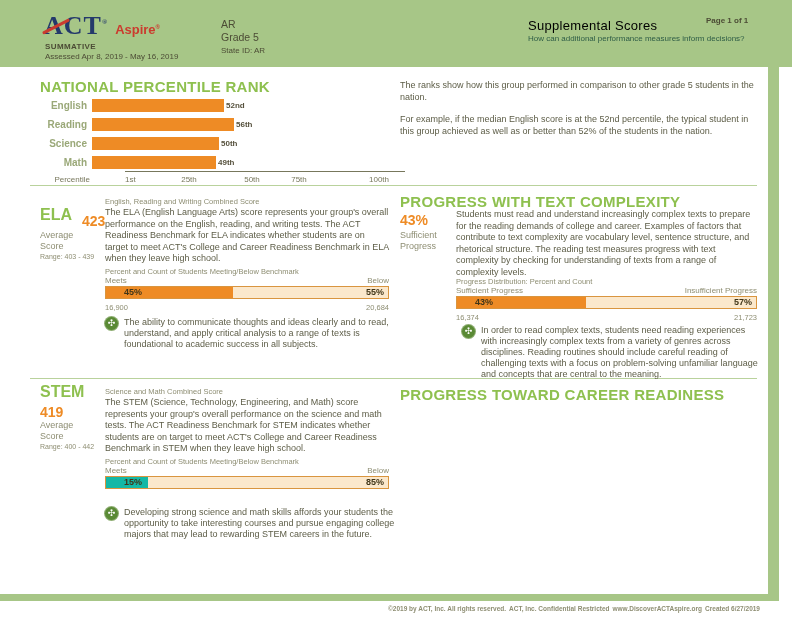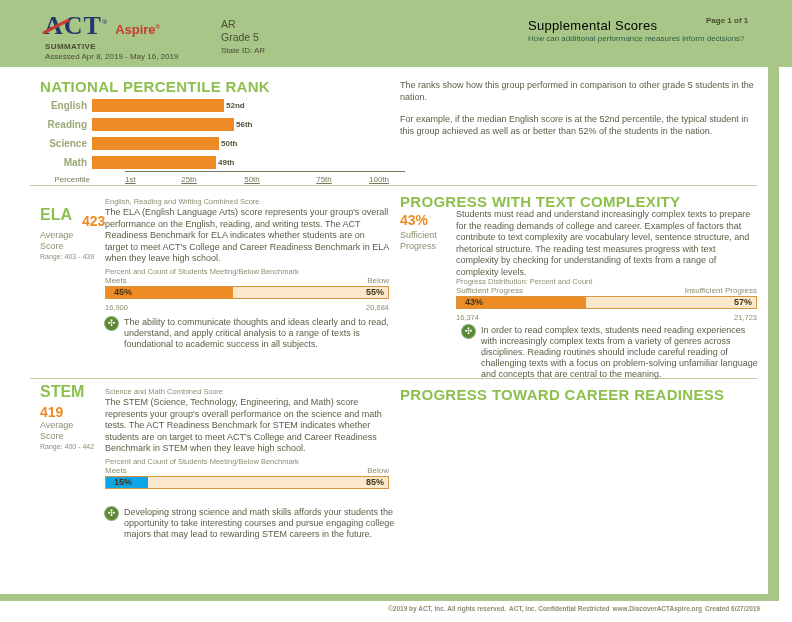--- a/index.html
+++ b/index.html
@@ -46,31 +46,31 @@
 
   
   .npr-chart { position:absolute; left:30px; top:99px; }
   .npr-row { display:flex; align-items:center; height:13px; margin-bottom:6px; }
   .npr-cat { width:62px; text-align:right; padding-right:5px; font-size:10px; font-weight:bold; color:#9aa878; }
   .npr-track { display:flex; align-items:center; width:300px; }
   .npr-bar { height:13px; background:#ee8b25; }
   .npr-val { margin-left:2px; font-size:8px; font-weight:bold; color:#57523e; white-space:nowrap; }
   .npr-axis { position:absolute; left:95px; top:72px; width:280px; height:1px; background:#77775c; }
   .npr-ticks { position:absolute; left:0; top:76px; height:10px; width:400px; }
-  .npr-tick { position:absolute; font-size:8px; color:#77775c; transform:translateX(-50%);text-decoration:underline; }
+  .npr-tick { position:absolute; font-size:8px; color:#77775c; transform:translateX(-50%); }
   .npr-tick.first { transform:none; }
   .npr-axis-label { position:absolute; left:0; top:76px; width:60px; text-align:right; font-size:8px; color:#77775c; }
   .npr-intro { position:absolute; left:400px; top:80px; width:357px; }
   .npr-intro p + p { margin-top:11px; }
 
   
   .bench-labels { display:flex; justify-content:space-between; font-size:8px; color:#8e8e73; }
   .split-bar { display:flex; height:13px; border:1px solid #d9953f; background:#fbe8cc; }
   .split-bar .seg { height:100%; font-size:9px; font-weight:bold; color:#403518; line-height:11px; overflow:visible; white-space:nowrap; }
-  .split-bar .seg.left  { background:#ee8b25; padding-left:8px; text-align:left; }
+  .split-bar .seg.left  { background:#ee8b25; padding-left:18px; text-align:left; }
   .split-bar .seg.right { background:#fbe8cc; padding-right:4px; text-align:right; }
   .bench-counts { display:flex; justify-content:space-between; font-size:7.5px; color:#8e8e73; margin-top:2px; }
 
   
   .note { position:absolute; display:flex; }
   .note-icon { flex:0 0 13px; width:13px; height:13px; border-radius:50%; background:#5a8a35; box-shadow:0 0 0 1px #8fae73; color:#ffffff; font-size:9px; line-height:13px; text-align:center; margin-right:6px; }
   .note-text { font-size:9px; line-height:11px; color:#5d5d47; }
 
   .abs { position:absolute; }
 
@@ -132,21 +132,21 @@
         <div class="npr-bar" style="width: 124px; background: rgb(238, 139, 37);"></div>
         <span class="npr-val">49th</span>
       </div>
     </div>
     <div class="npr-axis"></div>
     <div class="npr-axis-label">Percentile</div>
     <div class="npr-ticks">
       <span class="npr-tick first" style="left:95px;">1st</span>
       <span class="npr-tick" style="left:159px;">25th</span>
       <span class="npr-tick" style="left:222px;">50th</span>
-      <span class="npr-tick" style="left:294px;">75th</span>
+      <span class="npr-tick" style="left:269px;">75th</span>
       <span class="npr-tick" style="left:349px;">100th</span>
     </div>
   </div>
 
   <div class="npr-intro">
     <p class="body-text">The ranks show how this group performed in comparison to other grade 5 students in the nation.</p>
     <p class="body-text">For example, if the median English score is at the 52nd percentile, the typical student in this group achieved as well as or better than 52% of the students in the nation.</p>
   </div>
 
   <div class="score-name" style="top:206px;">ELA</div>
@@ -202,21 +202,21 @@
   <div class="score-range" style="top:443px;">Range: 400 - 442</div>
 
   <div class="abs small-cap" style="left:105px; top:387px;">Science and Math Combined Score</div>
   <div class="abs body-text" style="left:105px; top:397px; width:284px;">The STEM (Science, Technology, Engineering, and Math) score represents your group's overall performance on the science and math tests. The ACT Readiness Benchmark for STEM indicates whether students are on target to meet ACT's College and Career Readiness Benchmark in STEM when they leave high school.</div>
   <div class="abs small-cap" style="left:105px; top:457px;">Percent and Count of Students Meeting/Below Benchmark</div>
   <div class="abs bench-labels" style="left:105px; top:466px; width:284px;">
     <span>Meets</span>
     <span>Below</span>
   </div>
   <div class="abs split-bar" style="left:105px; top:476px; width:284px;">
-    <div class="seg left" style="width: 15%; background: #0ea5e9;">15%</div>
+    <div class="seg left" style="width: 15%; background: #14b8a6;">15%</div>
     <div class="seg right" style="width: 85%; background: rgb(251, 232, 204);">85%</div>
   </div>
   <div class="note" style="left:105px; top:507px; width:290px;">
     <span class="note-icon">✣</span>
     <span class="note-text">Developing strong science and math skills affords your students the opportunity to take interesting courses and pursue engaging college majors that may lead to rewarding STEM careers in the future.</span>
   </div>
 
   <h2 class="sec-title" style="left:400px; top:386px;">PROGRESS TOWARD CAREER READINESS</h2>
 
   <div class="footer">

